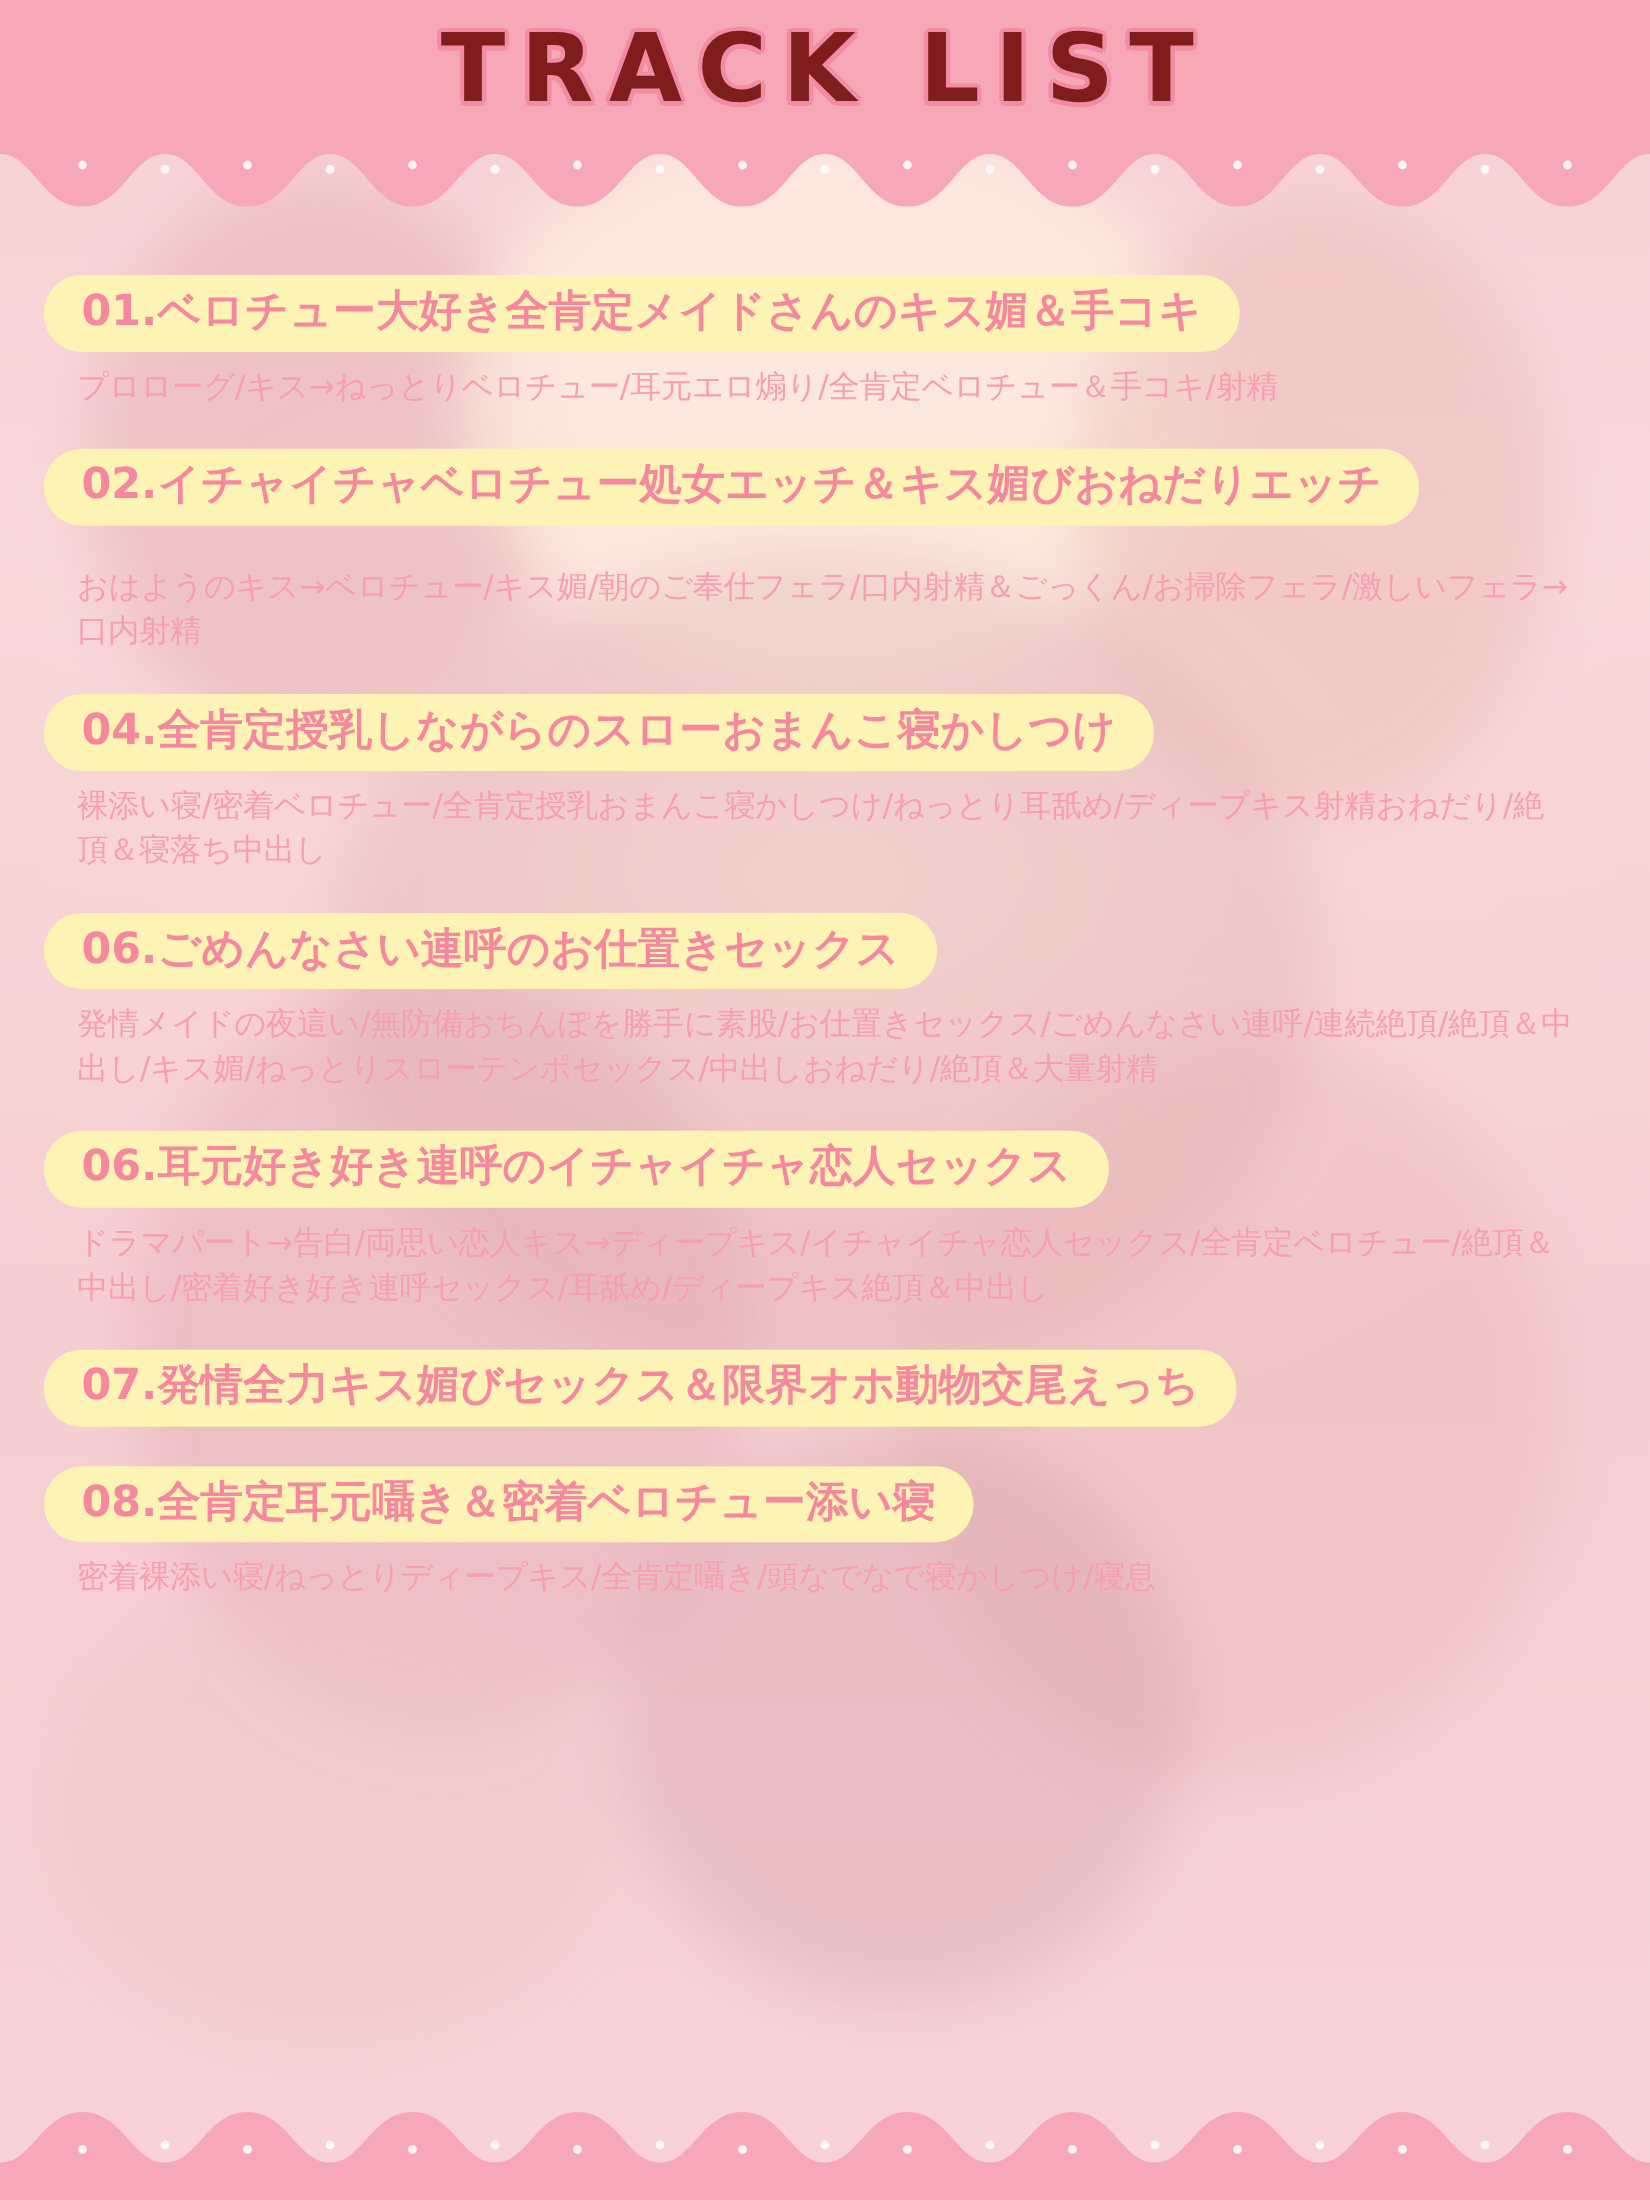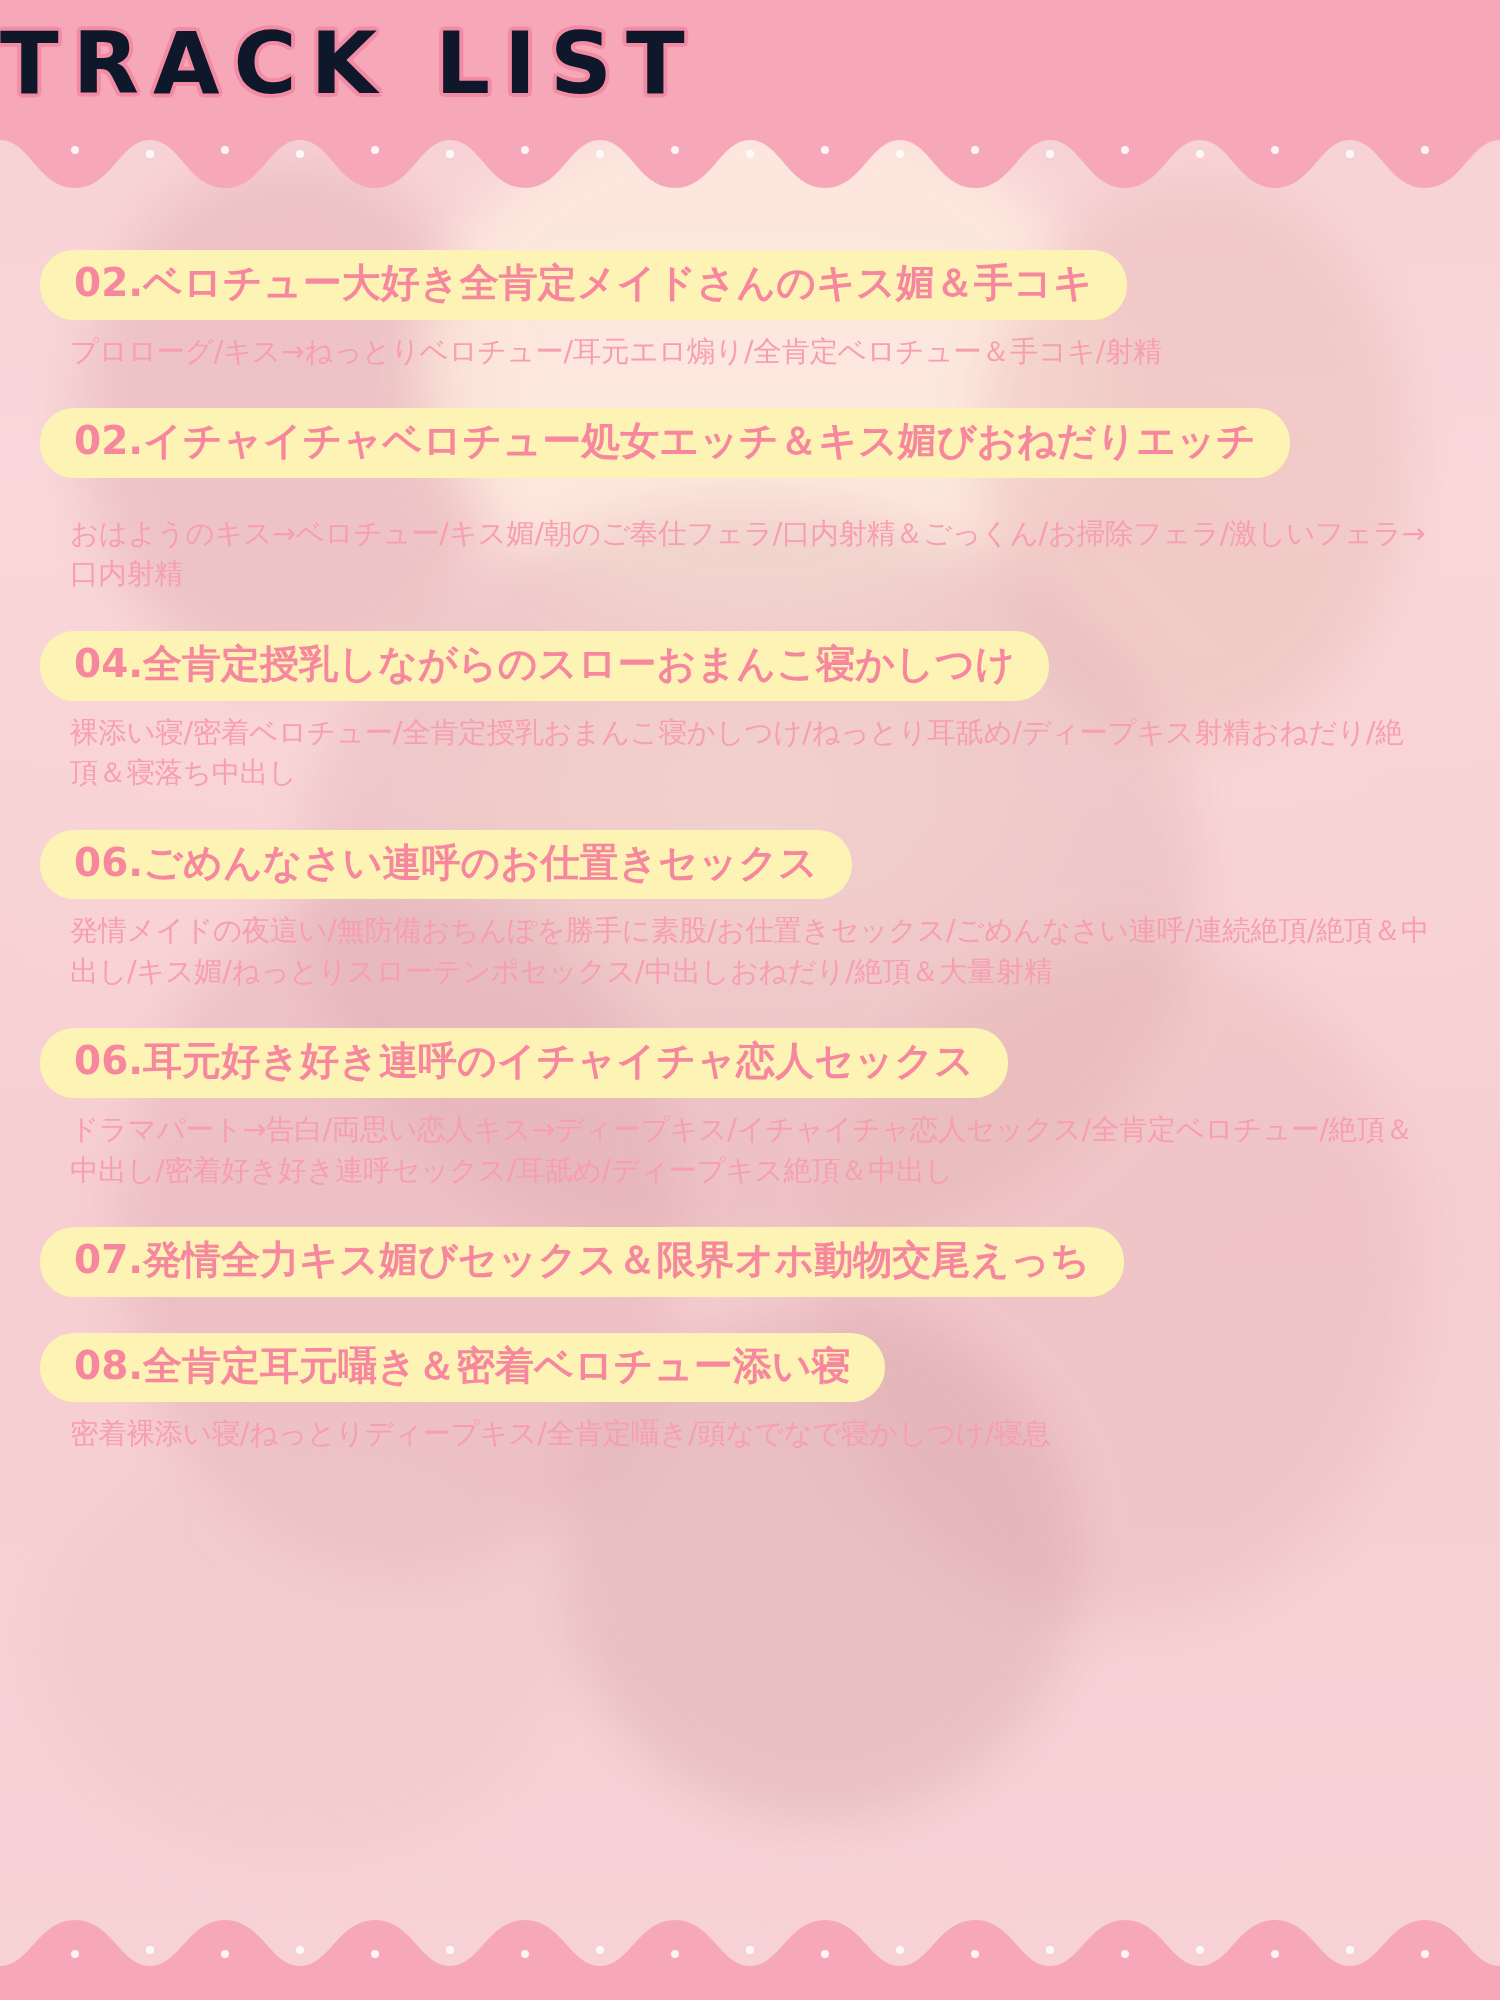--- a/index.html
+++ b/index.html
@@ -52,26 +52,26 @@
     left: 0; top: 0;
     width: 1500px;
     height: 140px;
     background: #f7a8b8;
     z-index: 5;
   }
   .header-title {
     position: absolute;
     left: 0; top: 8px;
     width: 1500px;
-    text-align: left;
+    text-align: center;
     font-family: "DejaVu Sans", sans-serif;
     font-size: 86px;
     font-weight: bold;
     letter-spacing: 14px;
-    color: #0f172a;
+    color: #7f1d1d;
     text-shadow:
       -3px -3px 0 #f28ba4, 3px -3px 0 #f28ba4, -3px 3px 0 #f28ba4, 3px 3px 0 #f28ba4,
       0 -4px 0 #f28ba4, 0 4px 0 #f28ba4, -4px 0 0 #f28ba4, 4px 0 0 #f28ba4;
     line-height: 110px;
   }
   
   .lace-top {
     position: absolute;
     left: 0; top: 132px;
     width: 1500px;
@@ -165,21 +165,21 @@
         <circle cx="1275" cy="18" r="4"></circle>
         <circle cx="1350" cy="22" r="4"></circle>
       <circle cx="1425" cy="18" r="4"></circle>
     </g>
   </svg>
 
   <div class="tracks">
 
     <div class="track t1">
       <div class="track-title-wrap">
-        <span class="track-title">02.ベロチュー大好き全肯定メイドさんのキス媚＆手コキ</span>
+        <span class="track-title">01.ベロチュー大好き全肯定メイドさんのキス媚＆手コキ</span>
       </div>
       <div class="track-detail">プロローグ/キス→ねっとりベロチュー/耳元エロ煽り/全肯定ベロチュー＆手コキ/射精</div>
     </div>
 
     <div class="track">
       <div class="track-title-wrap">
         <span class="track-title">02.イチャイチャベロチュー処女エッチ＆キス媚びおねだりエッチ</span>
       </div>
     </div>
 

